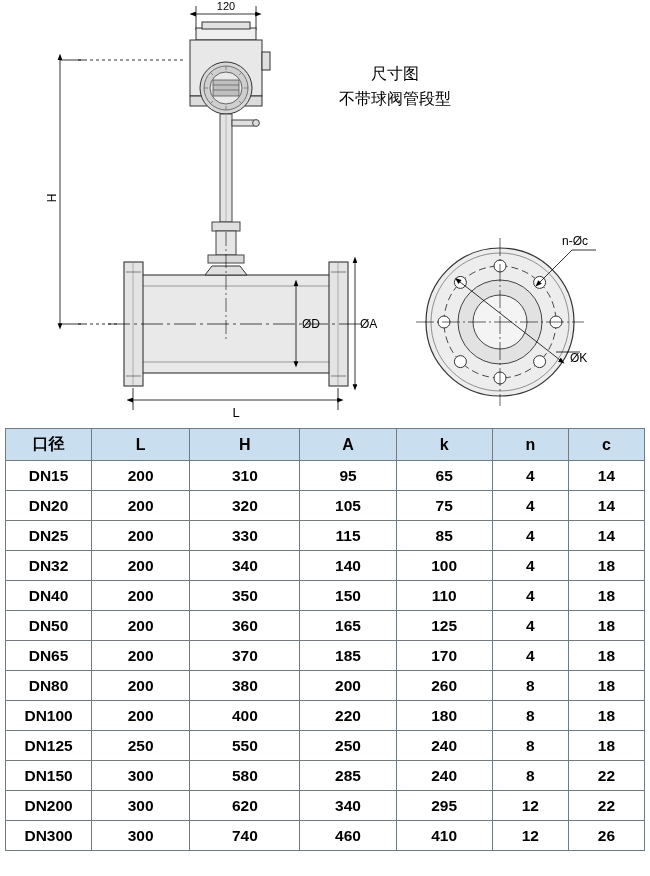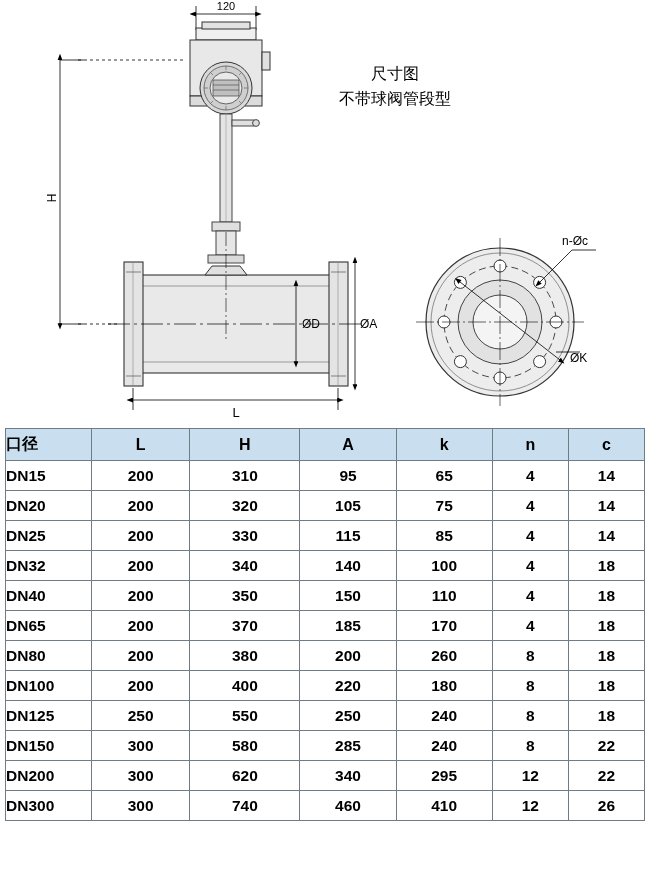--- a/index.html
+++ b/index.html
@@ -55,21 +55,21 @@
     height: 29px;
     padding: 0;
     color: #000;
   }
   thead th {
     background: #c9dff0;
     height: 31px;
     font-size: 16px;
   }
   td.first, th.first {
-    text-align: left;
+    text-align: center;
   }
   col.c0 { width: 86px; }
   col.c1 { width: 98px; }
   col.c2 { width: 110px; }
   col.c3 { width: 96px; }
   col.c4 { width: 96px; }
   col.c5 { width: 76px; }
   col.c6 { width: 76px; }
 </style>
 </head>
@@ -305,20 +305,29 @@
       <tr>
         <td class="first">DN40</td>
         <td>200</td>
         <td>350</td>
         <td>150</td>
         <td>110</td>
         <td>4</td>
         <td>18</td>
       </tr>
       <tr>
+        <td class="first">DN50</td>
+        <td>200</td>
+        <td>360</td>
+        <td>165</td>
+        <td>125</td>
+        <td>4</td>
+        <td>18</td>
+      </tr>
+      <tr>
         <td class="first">DN65</td>
         <td>200</td>
         <td>370</td>
         <td>185</td>
         <td>170</td>
         <td>4</td>
         <td>18</td>
       </tr>
       <tr>
         <td class="first">DN80</td>

